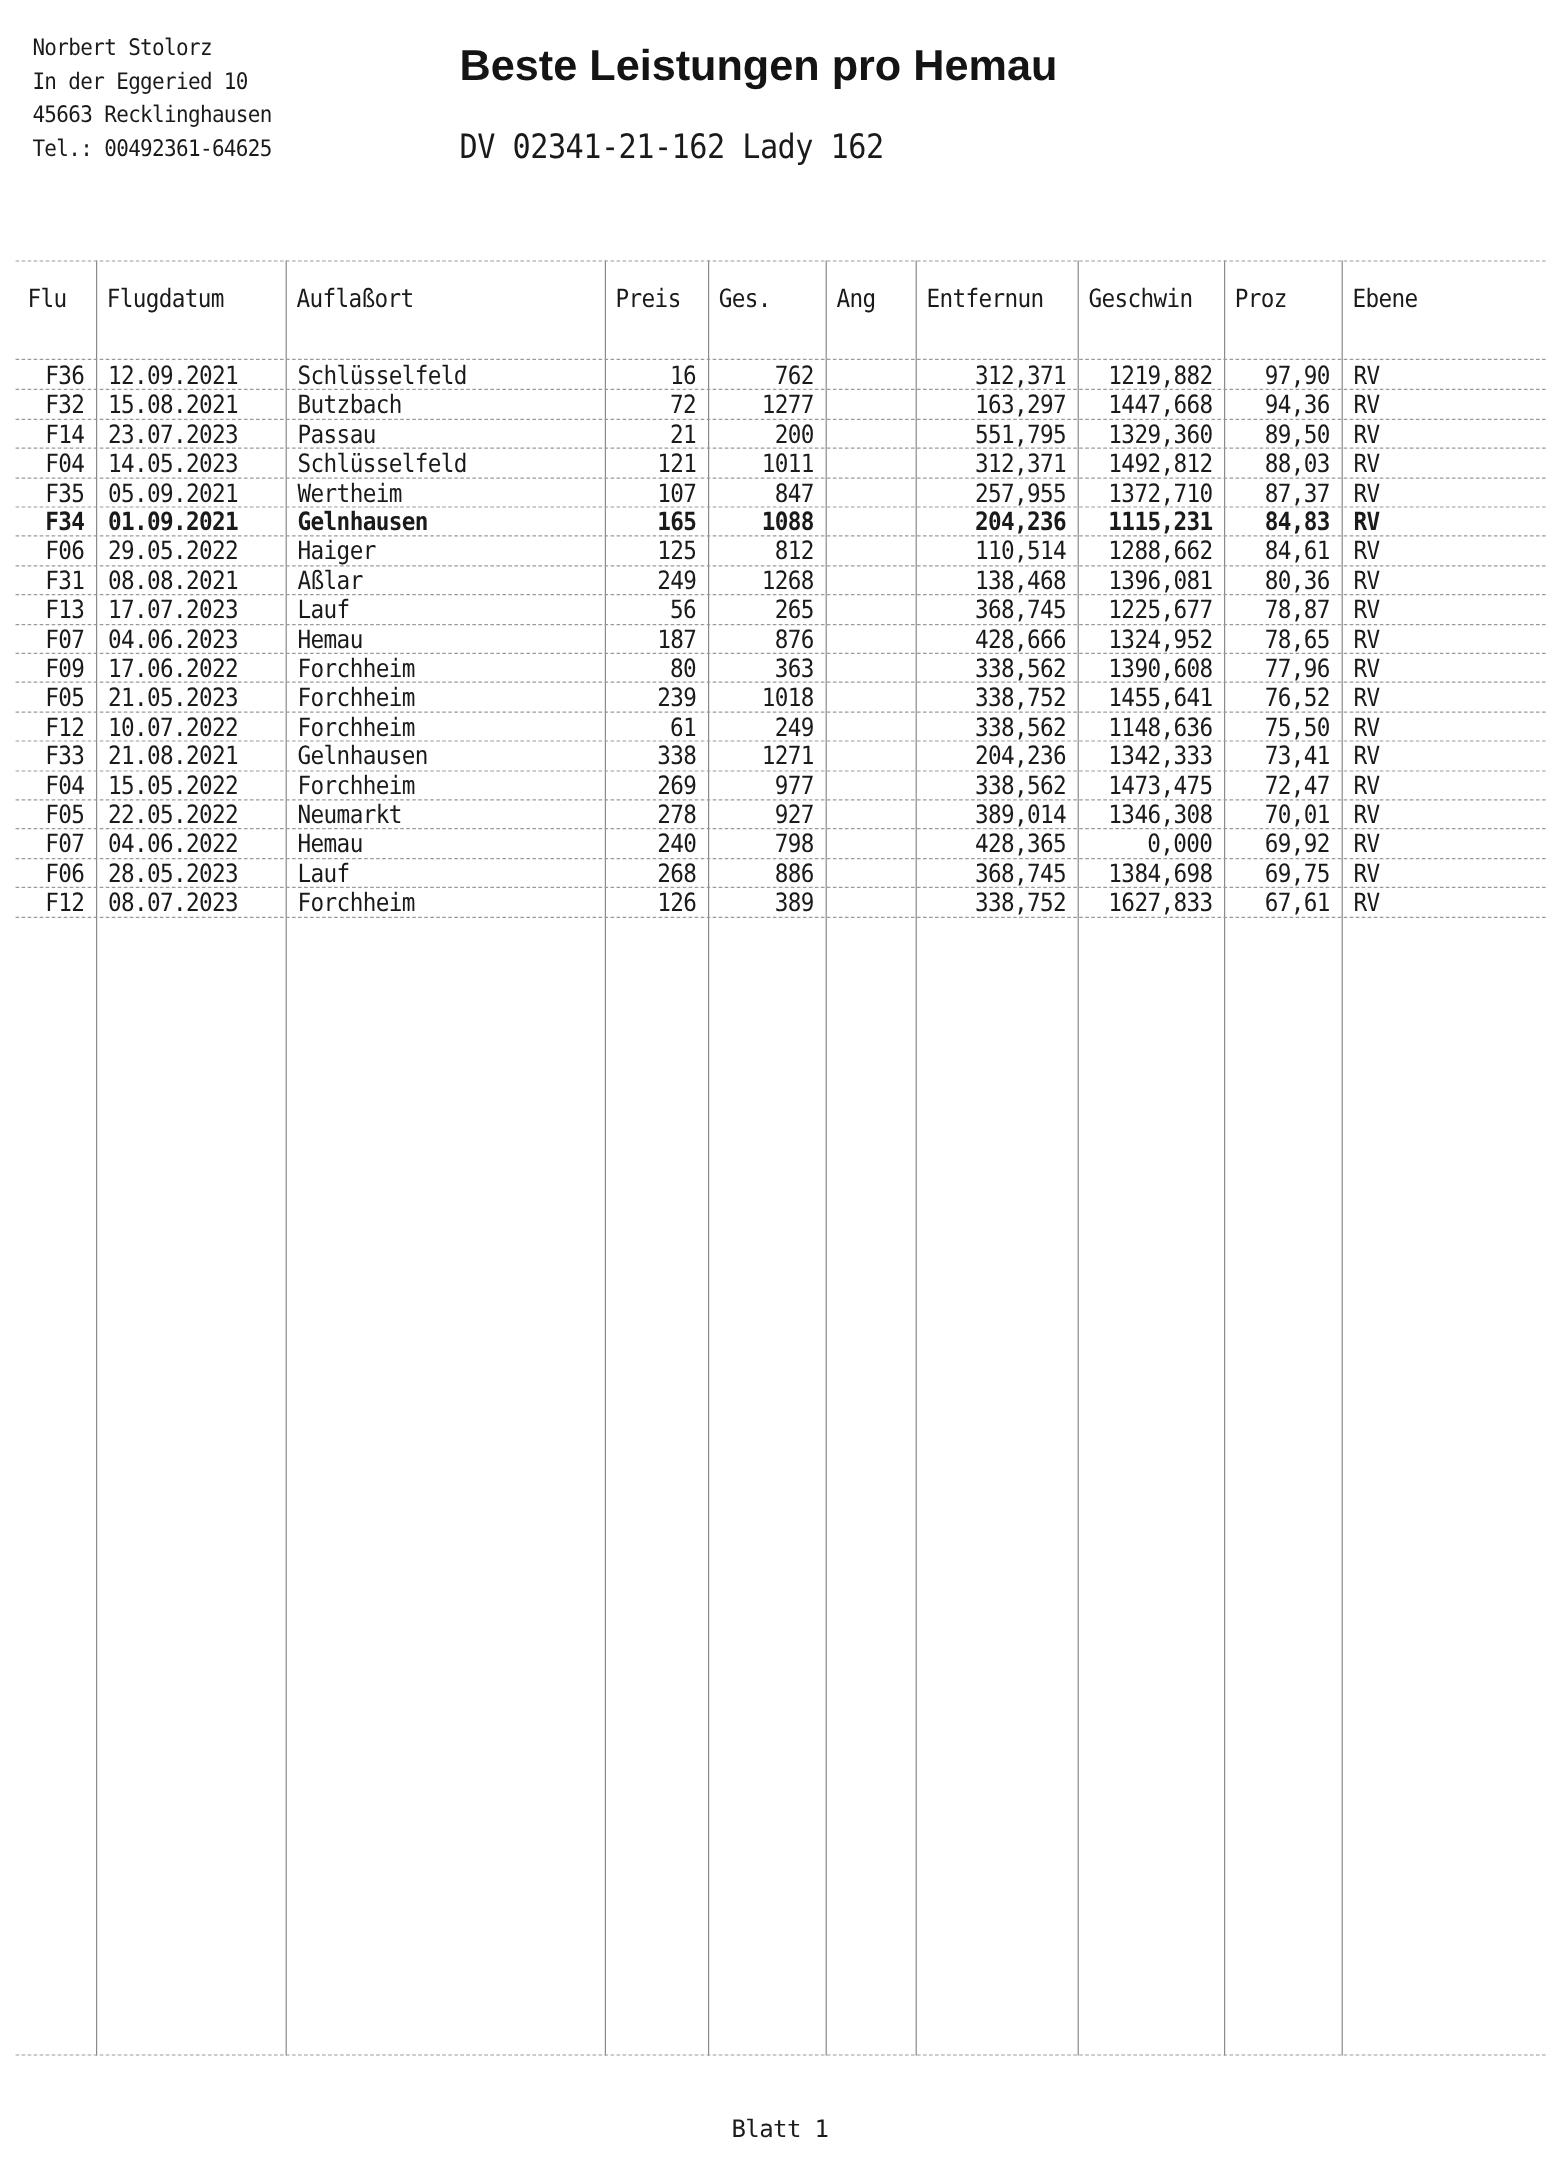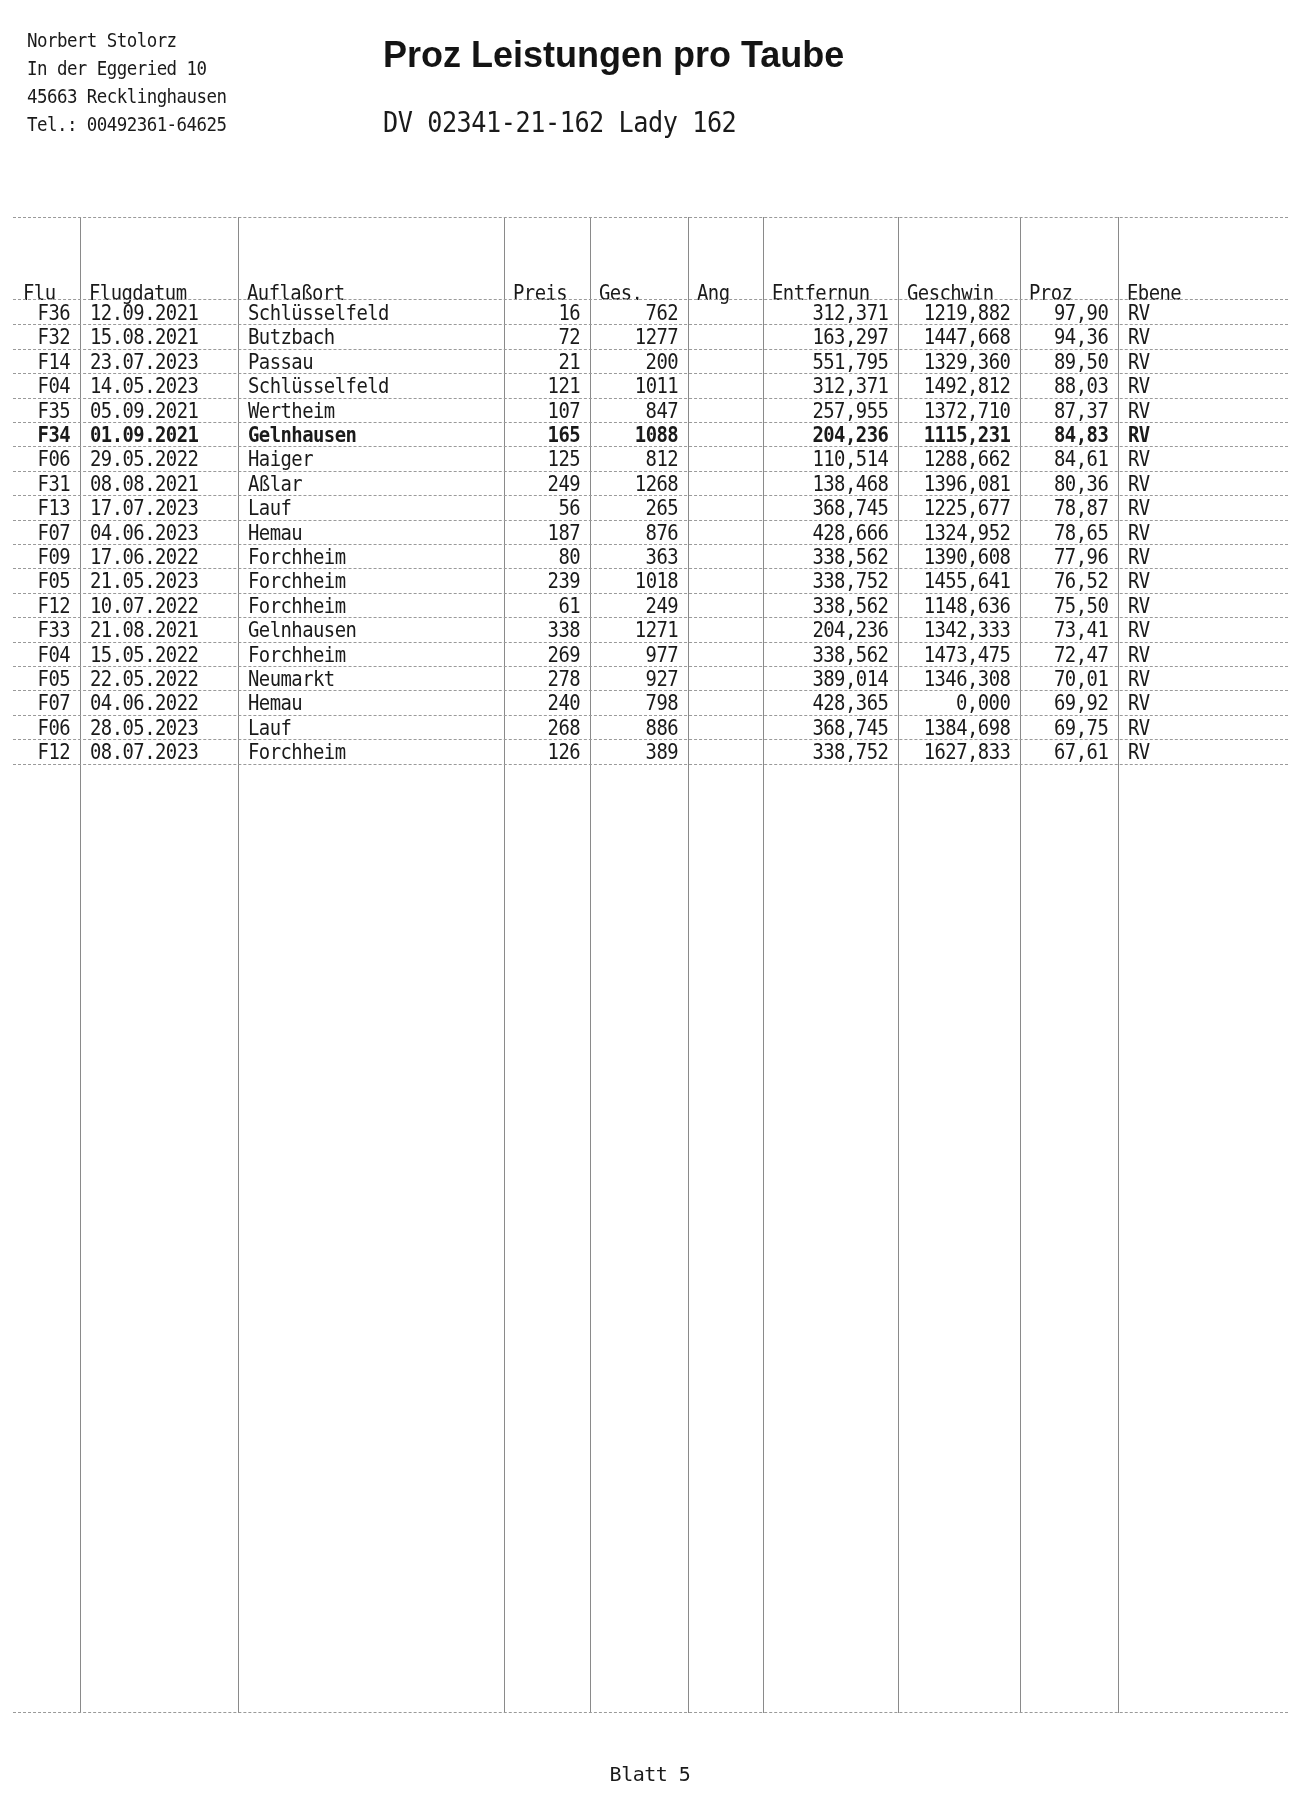--- a/index.html
+++ b/index.html
@@ -8,40 +8,40 @@
   .addr { position: absolute; left: 27px; top: 26px; font-size: 19px; line-height: 28px;
           font-family: "DejaVu Sans Mono", monospace; letter-spacing: -0.6px; transform: scaleX(0.92); transform-origin: left top; }
   .title { position: absolute; left: 383px; top: 34px; font-family: "Liberation Sans", sans-serif;
            font-weight: bold; font-size: 36px; letter-spacing: 0; color: #141414; }
   .subtitle { position: absolute; left: 383px; top: 106px; font-size: 28px; letter-spacing: -0.5px;
               transform: scaleX(0.9); transform-origin: left top; }
   .tbl { position: absolute; left: 13px; top: 217px; width: 1275px; height: 1496px; }
   .hline { position: absolute; left: 0; width: 1275px; height: 0; border-top: 1px dashed #9a9a9a; }
   .vline { position: absolute; top: 0; width: 0; height: 1496px; border-left: 1px solid #8a8a8a; }
   .hdr, .row { position: absolute; left: 0; width: 1275px; display: block; }
-  .hdr { top: 20px; height: 40px; margin-top: 44px; }
+  .hdr { top: 20px; height: 40px; }
   .cell { position: absolute; top: 0; font-size: 21px; white-space: nowrap; letter-spacing: -0.6px;
           transform: scaleX(0.9); }
   .cell.l { transform-origin: left center; }
   .cell.r { transform-origin: right center; text-align: right; }
   .row .cell { font-size: 21px; }
   .blatt { position: absolute; left: 0; width: 1300px; top: 1762px; text-align: center; font-size: 20px;
            letter-spacing: -0.5px; }
 </style>
 </head>
 <body>
 
 <div class="addr">
   <div>Norbert Stolorz</div>
   <div>In der Eggeried 10</div>
   <div>45663  Recklinghausen</div>
   <div>Tel.: 00492361-64625</div>
 </div>
 
-<div class="title">Proz Leistungen pro Taube</div>
+<div class="title">Beste Leistungen pro Hemau</div>
 <div class="subtitle">DV 02341-21-162 Lady 162</div>
 
 <div class="tbl" id="tbl">
   <div class="hdr" id="hdr">
       <div class="cell l" style="left: 10px; top: 0px;">Flu</div>
       <div class="cell l" style="left: 76px; top: 0px;">Flugdatum</div>
       <div class="cell l" style="left: 234px; top: 0px;">Auflaßort</div>
       <div class="cell l" style="left: 500px; top: 0px;">Preis</div>
       <div class="cell l" style="left: 586px; top: 0px;">Ges.</div>
       <div class="cell l" style="left: 684px; top: 0px;">Ang</div>
@@ -304,13 +304,13 @@
       <div class="cell r" style="right: 535px;"></div>
       <div class="cell r" style="right: 400px;">338,752</div>
       <div class="cell r" style="right: 278px;">1627,833</div>
       <div class="cell r" style="right: 180px;">67,61</div>
       <div class="cell l" style="left: 1115px;">RV</div>
     </div>
     <div class="hline" style="top: 546.6px;"></div>
     <div class="hline" style="top: 1495px;"></div>
   </div>
 
-<div class="blatt">Blatt 5</div>
+<div class="blatt">Blatt 1</div>
 
 </body></html>

